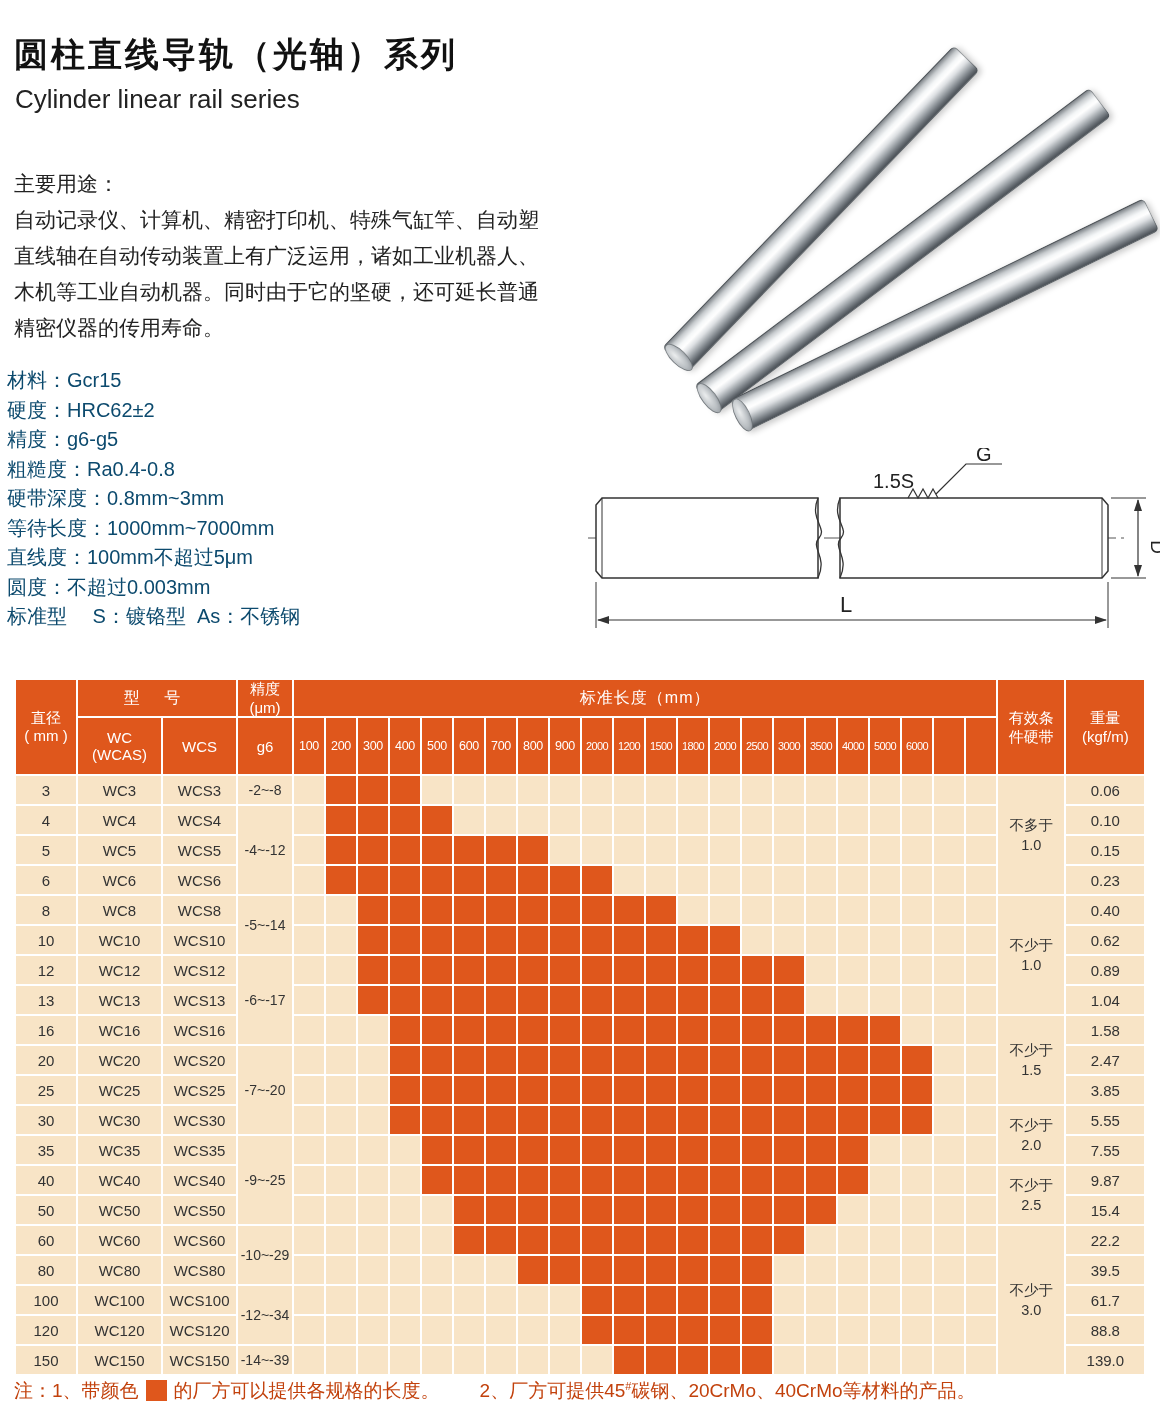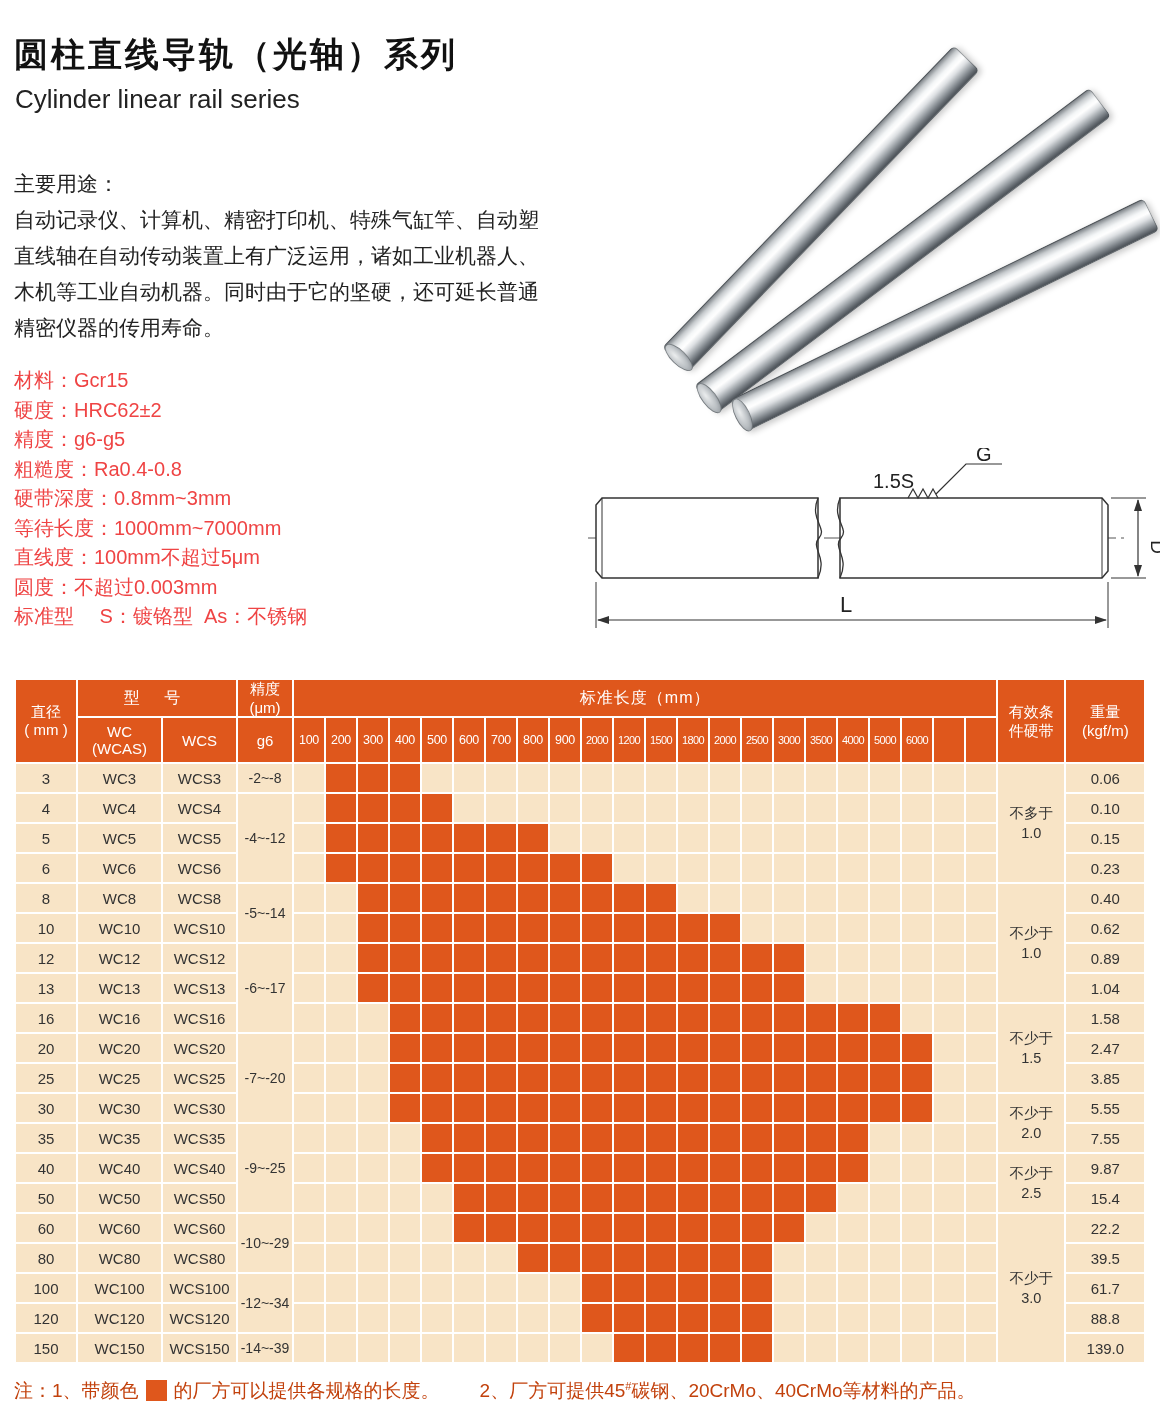--- a/index.html
+++ b/index.html
@@ -5,21 +5,21 @@
   * { margin:0; padding:0; box-sizing:border-box; }
   body { background:#e8e8e8; }
   .page {
     position:relative; width:1160px; height:1428px; background:#ffffff;
     font-family:"Liberation Sans","DejaVu Sans",sans-serif; color:#1a1a1a;
     margin:0 auto; overflow:hidden;
   }
   .title { position:absolute; left:14px; top:32px; font-size:34px; font-weight:bold; letter-spacing:3px; color:#111; }
   .subtitle { position:absolute; left:15px; top:84px; font-size:26px; color:#222; }
   .usage { position:absolute; left:14px; top:166px; font-size:21px; line-height:36px; color:#222; }
-  .specs { position:absolute; left:14px; top:366px; font-size:20px; line-height:29.5px; color:#ef4444; }
+  .specs { position:absolute; left:7px; top:366px; font-size:20px; line-height:29.5px; color:#0c4a6e; }
   .specs div { white-space:pre; }
 
   
   .photo { position:absolute; left:620px; top:50px; width:540px; height:380px; }
   .rod { position:absolute; height:36px; border-radius:5px; transform-origin:left center;
          background:linear-gradient(to bottom,#7d8287 0%,#c7cbce 14%,#f4f6f7 30%,#ffffff 42%,#dcdfe2 58%,#9aa0a5 76%,#595f65 94%,#4b5157 100%);
          border:1px solid rgba(80,85,90,.55); box-shadow:2px 3px 6px rgba(0,0,0,.22); }
   .rod::before { content:""; position:absolute; left:-4px; top:0px; width:13px; height:34px; border-radius:50%;
          background:radial-gradient(ellipse at 40% 38%, #eceeef 0%, #b9bec2 55%, #787e84 100%);
          border:1px solid rgba(70,75,80,.5); }
@@ -28,21 +28,21 @@
   .rod3 { left:118px; top:348px; width:460px; transform:rotate(-26deg); }
 
   .diagram { position:absolute; left:588px; top:448px; width:572px; height:196px; }
   .diagram svg { width:100%; height:100%; }
   .diagram text { font-family:"Liberation Sans","DejaVu Sans",sans-serif; fill:#222; }
 
   
   table.spec { position:absolute; left:14px; top:678px; width:1132px; border-collapse:collapse; table-layout:fixed; background:#f8e4c6; }
   table.spec th, table.spec td { border:2px solid #ffffff; padding:0; text-align:center; vertical-align:middle; overflow:hidden; }
   table.spec thead th { background:#df571c; color:#fff; font-weight:normal; }
-  tr.hr1 { height:34px; }  tr.hr2 { height:46px; }
+  tr.hr1 { height:34px; }  tr.hr2 { height:58px; }
   th.diam { font-size:15px; white-space:pre-line; line-height:18px; }
   th.model { font-size:16px; letter-spacing:10px; }
   th.sub { font-size:15px; white-space:pre-line; line-height:17px; }
   th.prec { font-size:15px; }
   th.lenhead { font-size:16px; letter-spacing:1px; }
   th.len { font-size:12.5px; letter-spacing:-0.3px; }
   th.len4 { font-size:11px; letter-spacing:-0.6px; }
   th.hard, th.weight { font-size:15px; white-space:pre-line; line-height:19px;margin-left:18px; }
   tbody tr { height:30px; }
   td.c { font-size:15px; color:#333; background:#f8e4c6; }

